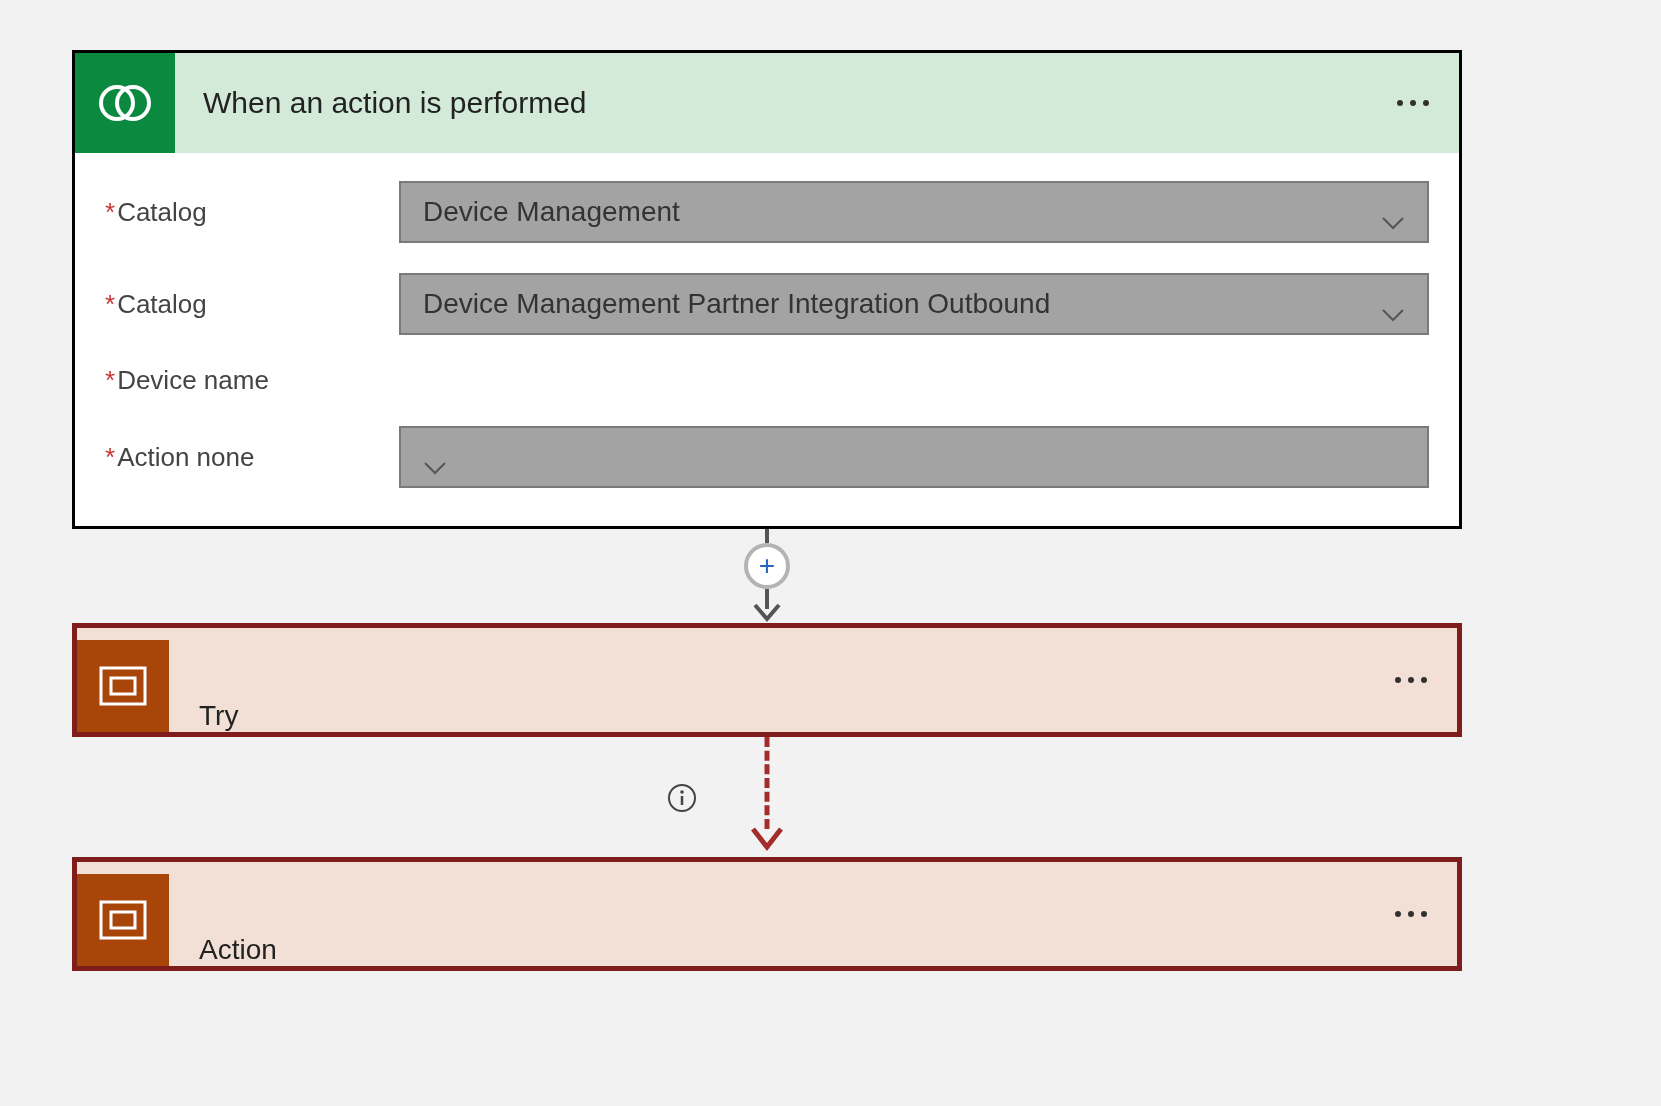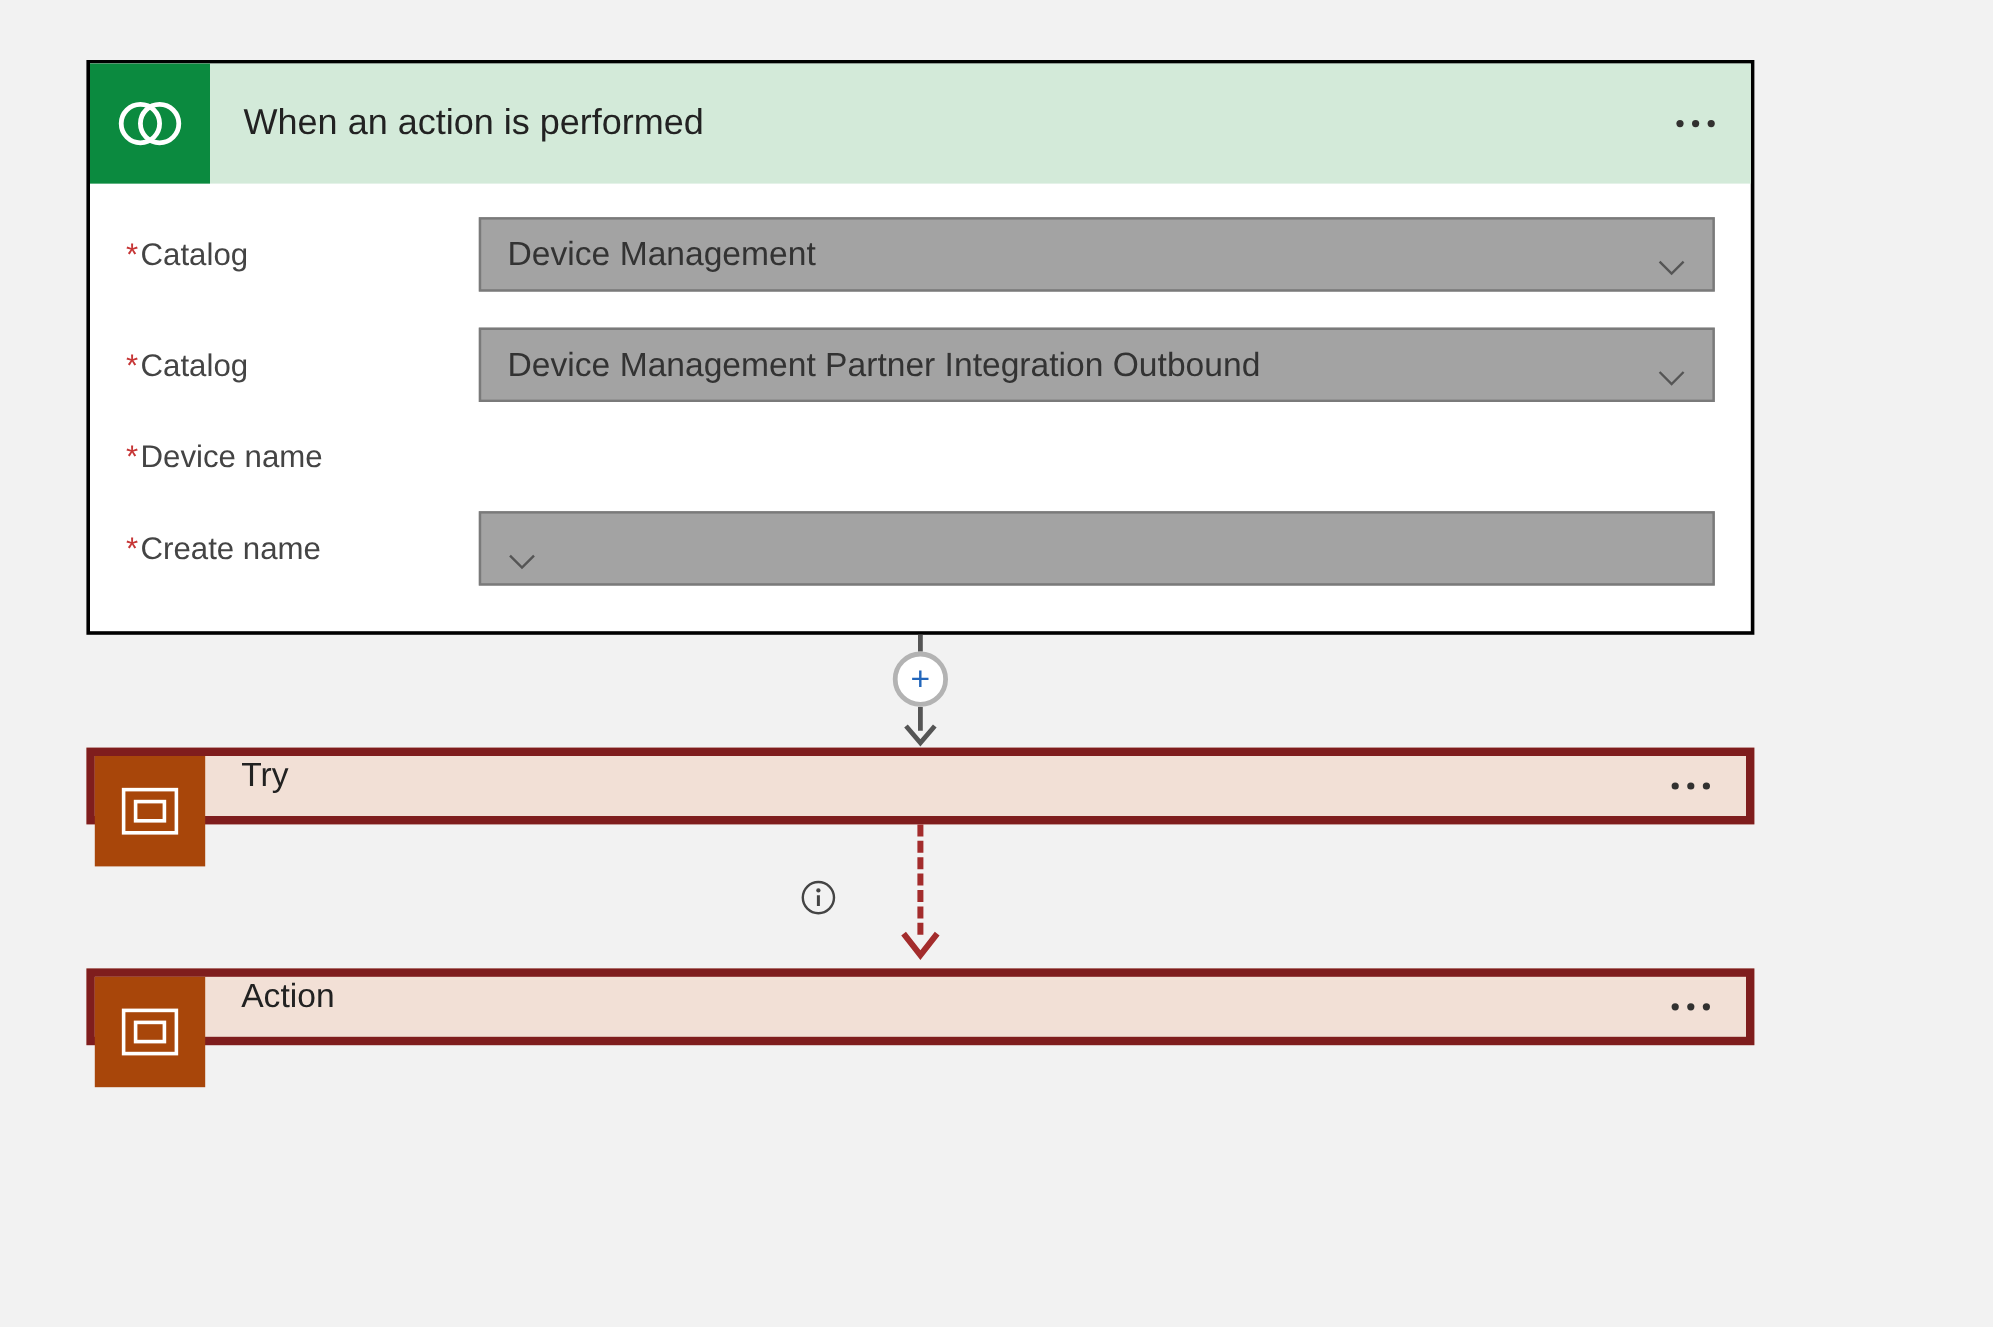--- a/index.html
+++ b/index.html
@@ -128,24 +128,24 @@
     color: #2266bb;
     font-size: 28px;
     font-weight: 400;
     line-height: 1;
   }
   .arrow-down-dark svg { display: block; }
 
   .scope-card {
     width: 100%;
     display: flex;
-    align-items: flex-start;
-    height: 64px;
+    align-items: flex-end;
+    height: 114px;
     background: #f2e0d6;
-    border: 7px solid #7f1d1d;
+    border: 5px solid #7f1d1d;
     position: relative;
   }
   .scope-icon-box {
     width: 92px;
     height: 92px;
     background: #a8460a;
     display: flex;
     align-items: center;
     justify-content: center;
     flex-shrink: 0;
@@ -242,21 +242,21 @@
       </div>
 
       <div class="field-row">
         <div class="field-label">
           <span class="req">*</span><span>Device name</span>
         </div>
       </div>
 
       <div class="field-row">
         <div class="field-label">
-          <span class="req">*</span><span>Create name</span>
+          <span class="req">*</span><span>Action none</span>
         </div>
         <div class="select-box">
           <span class="chev">
             <svg width="24" height="14" viewBox="0 0 24 14">
                 <polyline points="2,2 12,12 22,2" fill="none" stroke="#555" stroke-width="2"></polyline>
               </svg>
           </span>
         </div>
       </div>
 

